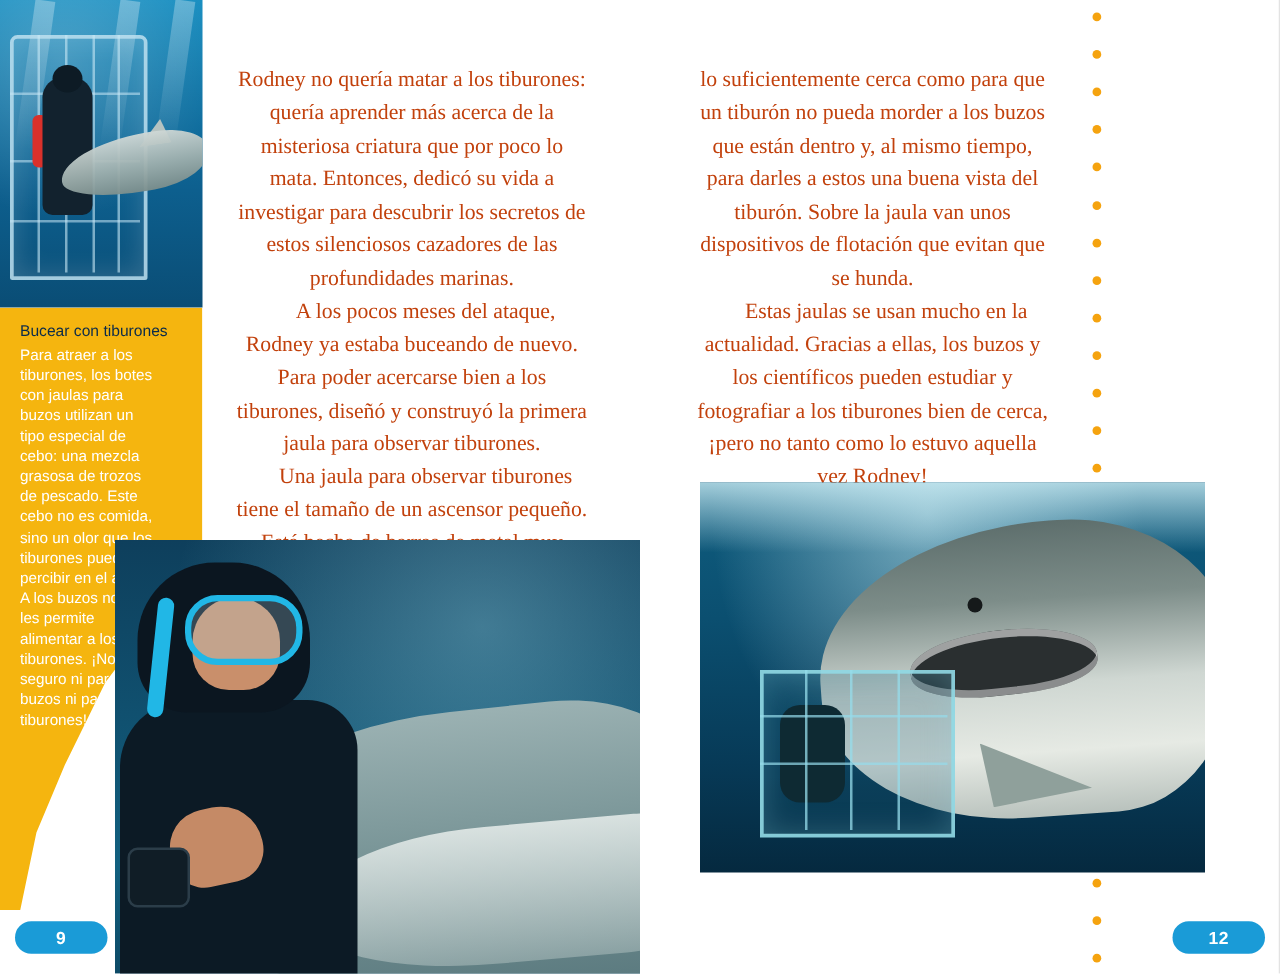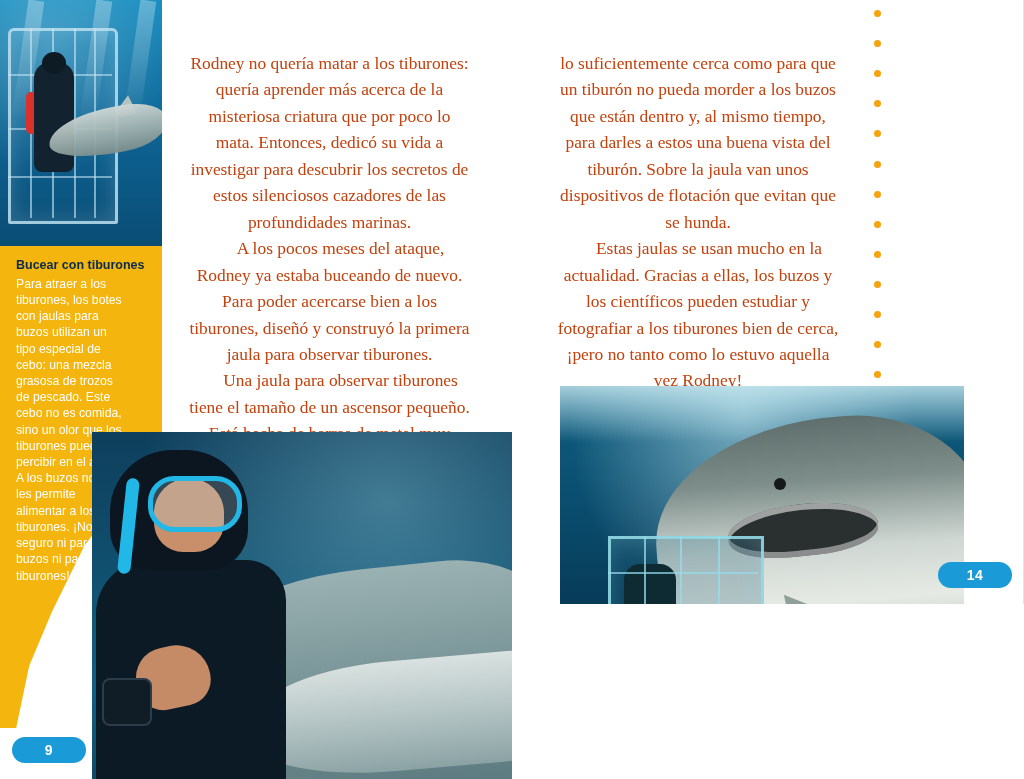--- a/index.html
+++ b/index.html
@@ -123,21 +123,21 @@
     top: 246px;
     width: 162px;
     height: 482px;
     background: #f5b50f;
     box-sizing: border-box;
     padding: 12px 14px 0 16px;
     clip-path: polygon(0 0, 100% 0, 100% 198px, 78% 244px, 52% 300px, 32% 366px, 18% 420px, 10% 482px, 0 482px);
   }
   .sidebar-title {
     font-family: "Liberation Sans", sans-serif;
-    font-weight: bold;
+    font-weight: normal;
     font-size: 12.5px;
     line-height: 1.25;
     color: #0b2b4a;
     margin: 0 0 2px 0;
   }
   .sidebar-body {
     font-family: "Liberation Sans", sans-serif;
     font-size: 12.2px;
     line-height: 1.33;
     color: #ffffff;
@@ -262,21 +262,21 @@
     justify-content: center;
     letter-spacing: 0.5px;
   }
   .page-number-left { left: 12px; }
   .page-number-right { right: 12px; }
 
   
   .page-right {
     position: relative;
     width: 512px;
-    height: 604px;
+    height: 779px;
     background: #ffffff;
     overflow: hidden;
   }
   .body-col-right {
     position: absolute;
     left: 45px;
     top: 50px;
     width: 282px;
   }
 
@@ -504,18 +504,18 @@
       <div class="shark-pecfin"></div>
       <div class="cage2"></div>
       <div class="cage2-diver"></div>
       <div class="cage2-v v1"></div>
       <div class="cage2-v v2"></div>
       <div class="cage2-v v3"></div>
       <div class="cage2-h h1"></div>
       <div class="cage2-h h2"></div>
     </div>
 
-    <div class="page-number-badge page-number-right">14</div>
+    <div class="page-number-badge page-number-right">12</div>
 
     <div class="right-edge-line"></div>
   </div>
 
 </div>
 
 </body></html>

